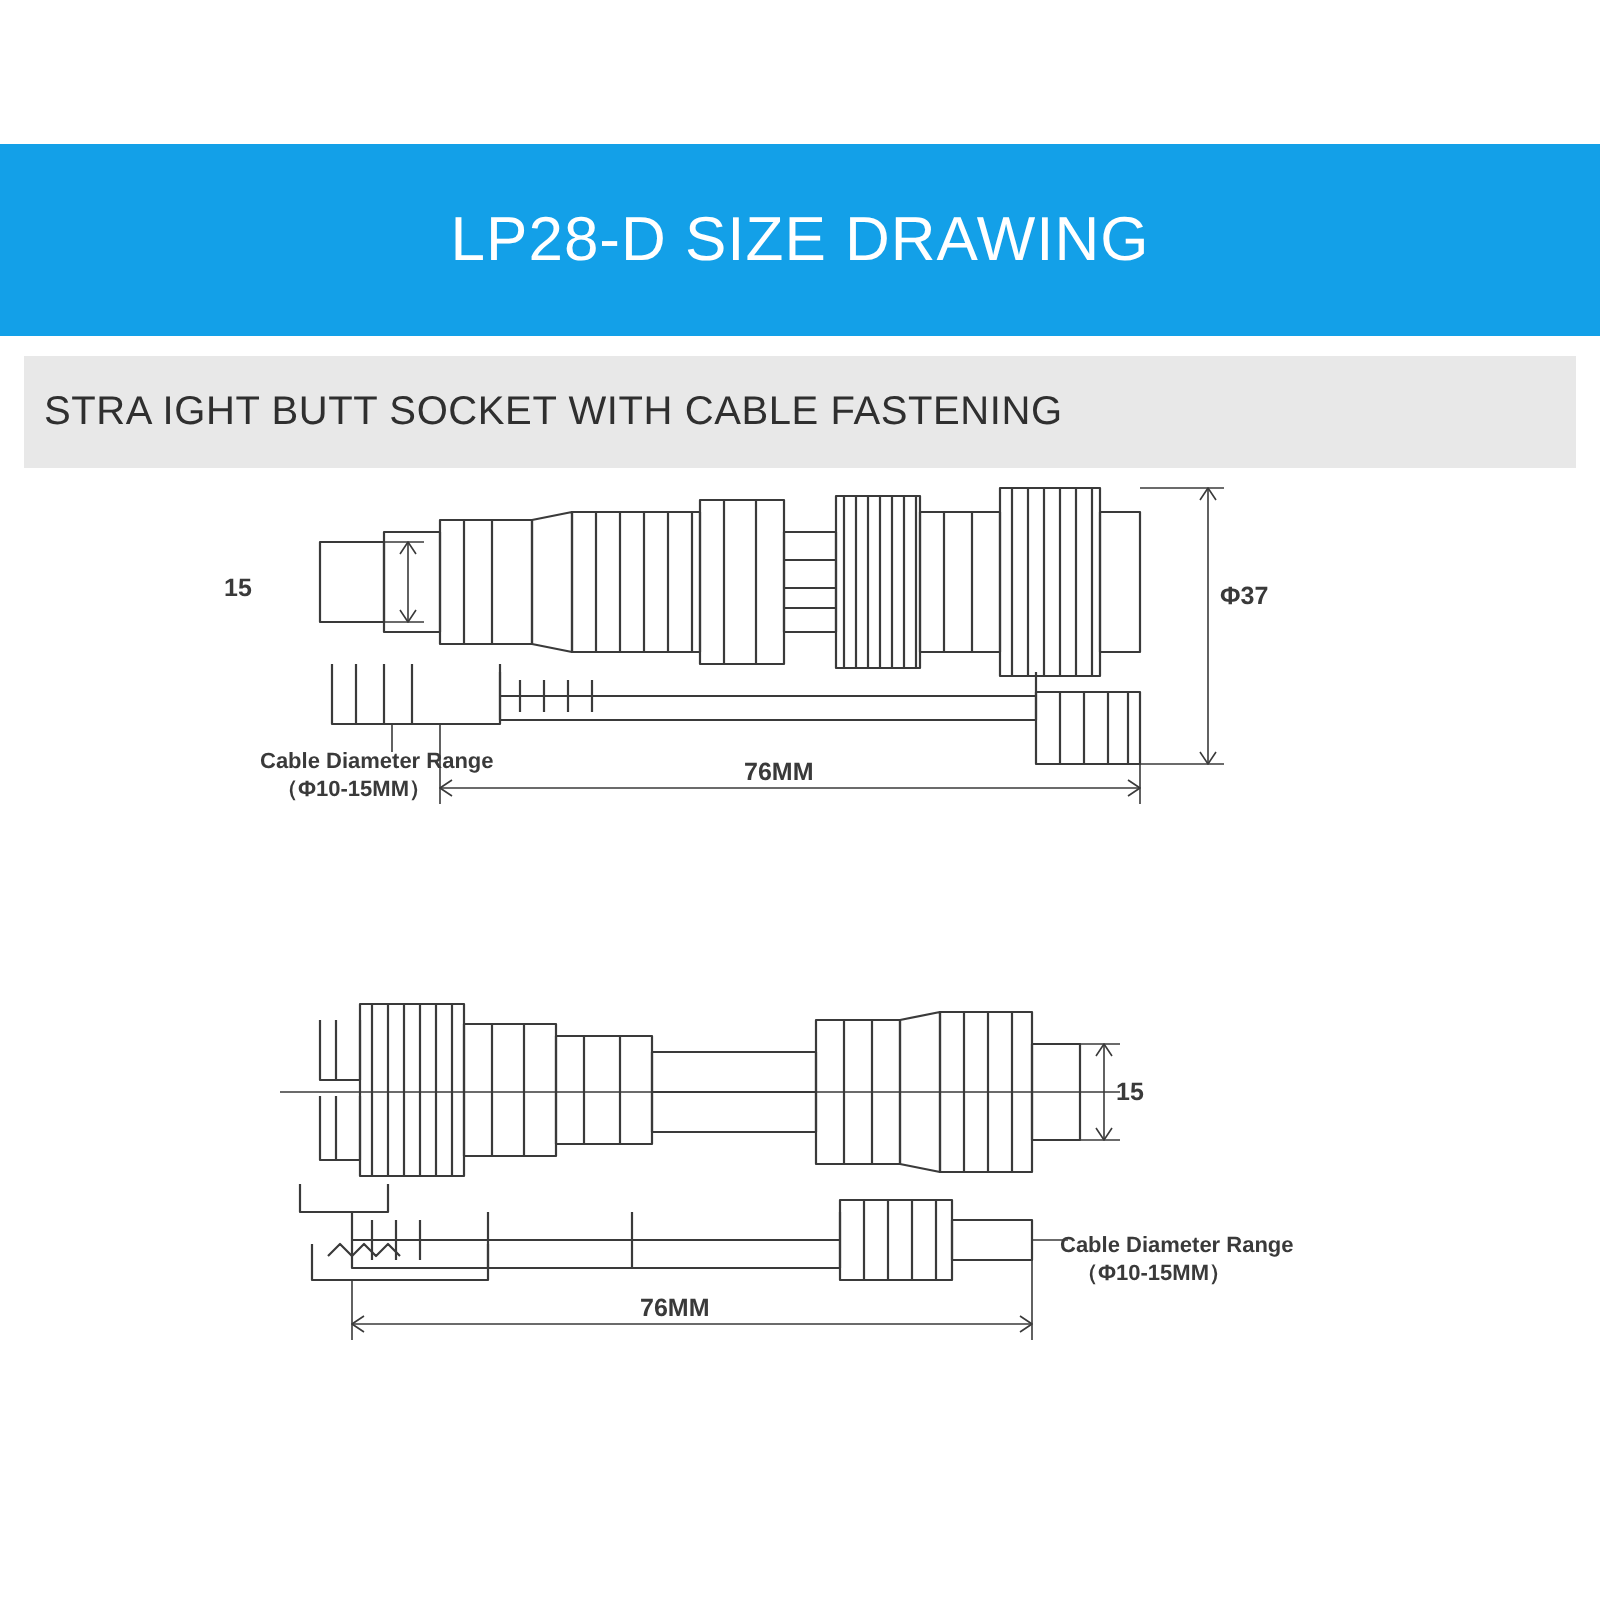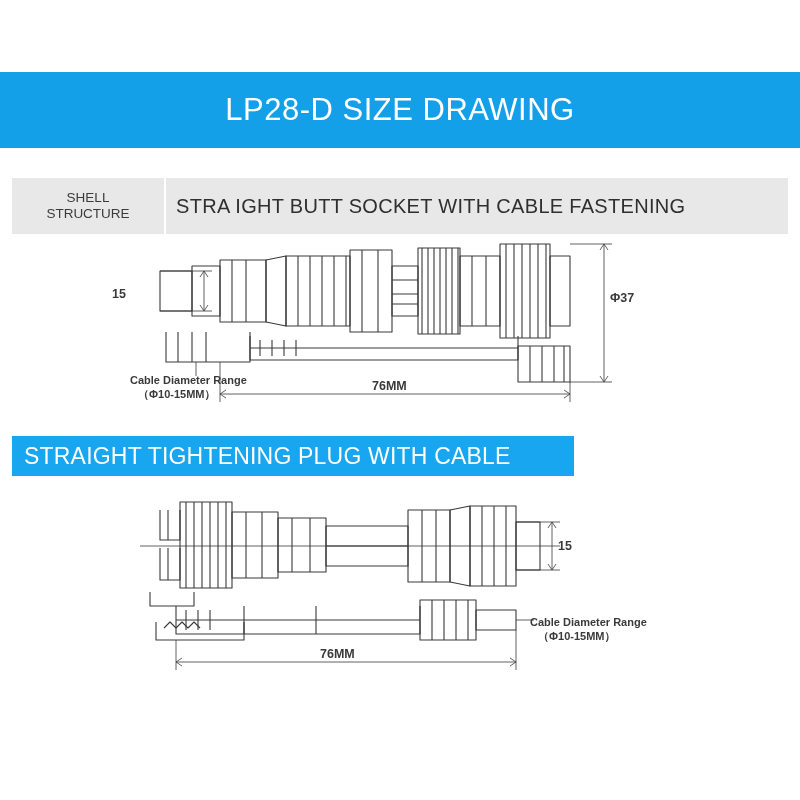--- a/index.html
+++ b/index.html
@@ -19,21 +19,21 @@
     height: 800px;
     background: #ffffff;
   }
 
   
   .title-band {
     position: absolute;
     left: 0;
     top: 72px;
     width: 800px;
-    height: 76px;
+    height: 96px;
     background: #13a0e8;
     display: flex;
     align-items: center;
     justify-content: center;
   }
   .title-band .title-text {
     color: #ffffff;
     font-size: 31px;
     letter-spacing: 0.5px;
     font-weight: 400;
@@ -112,24 +112,20 @@
 </head>
 <body>
 
 <div class="page">
 
   <div class="title-band">
     <div class="title-text">LP28-D SIZE DRAWING</div>
   </div>
 
   <div class="shell-row">
-    <div class="shell-label">
-      <span>SHELL</span>
-      <span>STRUCTURE</span>
-    </div>
     <div class="shell-value">STRA   IGHT BUTT SOCKET WITH CABLE FASTENING</div>
   </div>
 
   <div class="drawing" id="drawing-socket">
     <svg width="640" height="190" viewBox="0 0 640 190" xmlns="http://www.w3.org/2000/svg">
       <g fill="none" stroke="#3a3a3a" stroke-width="1.1" stroke-linejoin="round">
 
         <path d="M60 35 L60 75 L92 75 L92 35 Z"></path>
         <path d="M92 30 L92 80 L120 80 L120 30 Z"></path>
         <path d="M120 24 L120 86 L166 86 L166 24 Z"></path>
@@ -192,23 +188,20 @@
       </g>
 
       <text class="dim-text" x="12" y="62" font-size="12.5">15</text>
       <text class="dim-text" x="510" y="66" font-size="12.5">Φ37</text>
       <text class="dim-text" x="272" y="154" font-size="12.5">76MM</text>
       <text class="note-text" x="30" y="148" font-size="11">Cable Diameter Range</text>
       <text class="note-text" x="38" y="162" font-size="11">（Φ10-15MM）</text>
     </svg>
   </div>
 
-  <div class="section-banner">
-    <div class="banner-text">STRAIGHT TIGHTENING PLUG WITH CABLE</div>
-  </div>
 
   <div class="drawing" id="drawing-plug">
     <svg width="620" height="200" viewBox="0 0 620 200" xmlns="http://www.w3.org/2000/svg">
       <g fill="none" stroke="#3a3a3a" stroke-width="1.1" stroke-linejoin="round">
 
         <path d="M40 22 L40 52 L60 52 L60 22"></path>
         <path d="M48 22 L48 52"></path>
         <path d="M40 60 L40 92 L60 92 L60 60"></path>
         <path d="M48 60 L48 92"></path>
         <path d="M30 104 L30 118 L74 118 L74 104"></path>

